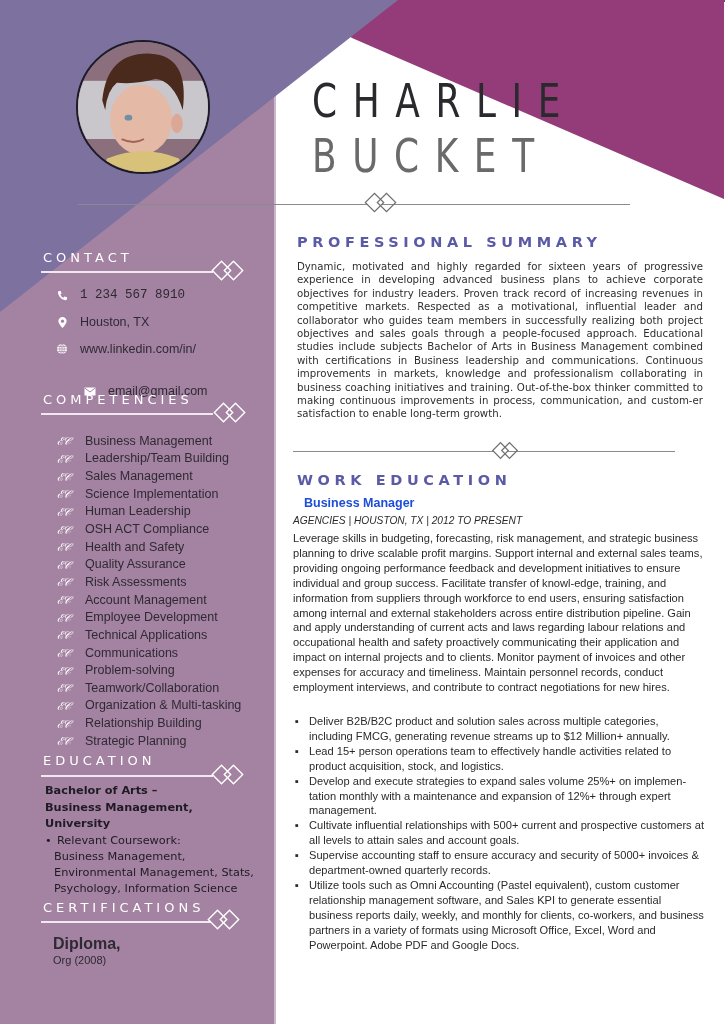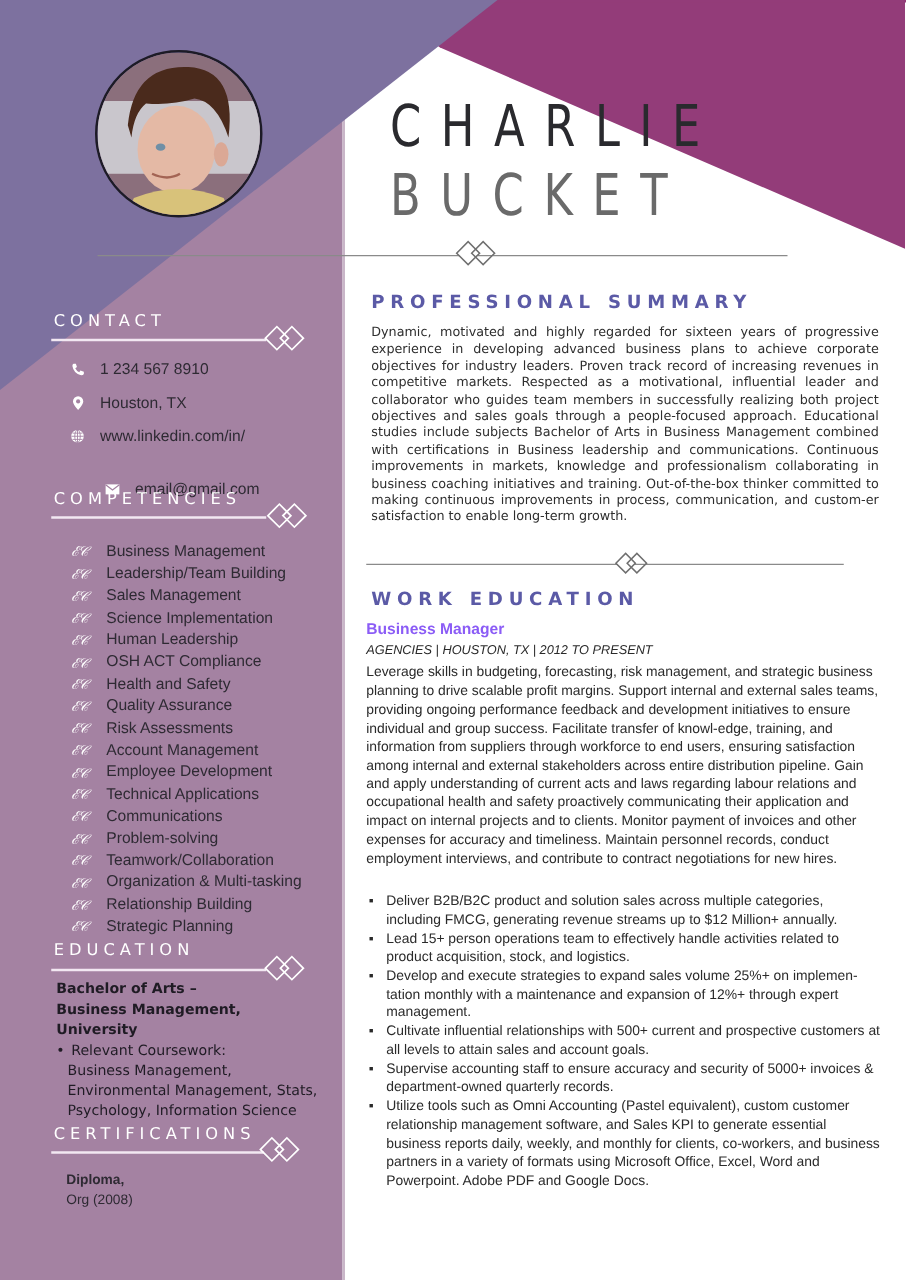--- a/index.html
+++ b/index.html
@@ -27,27 +27,27 @@
   .comp-list .glyph { width:22px; margin-right:6px; color:#ffffff; font-family:"DejaVu Serif", serif; font-style:italic; font-size:11px; letter-spacing:-1px; }
 
   .edu { position:absolute; left:45px; top:783px; z-index:3; font-family:"DejaVu Sans", sans-serif; color:#1f1b24; width:225px; }
   .edu .deg { font-size:11.3px; font-weight:bold; line-height:16.5px; }
   .edu .cw { font-size:11.3px; line-height:16px; margin-top:0px; }
   .edu .cw .bullet-line { display:flex; }
   .edu .cw .bullet-line span.b { width:12px; }
   .edu .cw .detail { padding-left:9px; }
 
   .cert { position:absolute; left:53px; top:936px; z-index:3; color:#2e2a33; }
-  .cert .t { font-size:11px; font-weight:bold; line-height:16px; }
+  .cert .t { font-size:16px; font-weight:bold; line-height:16px; }
   .cert .o { font-size:11px; line-height:16px; }
 
   .sec-title { position:absolute; left:297px; font-family:"DejaVu Sans", sans-serif; font-weight:bold; font-size:14.5px; letter-spacing:4.6px; color:#5b5aa6; z-index:3; }
   .summary { position:absolute; left:297px; top:260px; width:406px; font-family:"DejaVu Sans", sans-serif; font-size:10.2px; line-height:13.4px; color:#2e2e2e; text-align:justify; z-index:3; }
 
-  .job-title { position:absolute; left:293px; top:496px; font-weight:bold; font-size:12.5px; color:#8b5cf6; z-index:3; }
+  .job-title { position:absolute; left:304px; top:496px; font-weight:bold; font-size:12.5px; color:#1d4ed8; z-index:3; }
   .job-meta { position:absolute; left:293px; top:515px; font-style:italic; font-size:10.2px; color:#2a2a2a; z-index:3; }
   .job-desc { position:absolute; left:293px; top:531px; width:412px; font-size:11.1px; line-height:14.9px; color:#2a2a2a; z-index:3; }
   .bullets { position:absolute; left:293px; top:714px; width:412px; font-size:11.1px; line-height:14.9px; color:#2a2a2a; margin:0; padding:0; list-style:none; z-index:3; }
   .bullets li { display:flex; margin-bottom:0px; }
   .bullets li .b { width:14px; flex:none; padding-left:2px; }
   .bullets li .t { flex:1; }
 </style>
 </head>
 <body>
 
@@ -81,21 +81,21 @@
   <rect x="18" y="5" width="13" height="13" transform="rotate(45 24.5 11.5)" fill="none" stroke="#6f6f6f" stroke-width="1.2"></rect>
 </svg>
 
 <div class="side-head" style="top:250px;">CONTACT</div>
 <div class="side-rule" style="top:271px; width:172px;"></div>
 <svg class="diamonds" style="left:208px; top:257px;" width="46" height="30" viewBox="0 0 46 30">
   <rect x="7" y="7" width="13" height="13" transform="rotate(45 13.5 13.5)" fill="none" stroke="#ffffff" stroke-width="1.4"></rect>
   <rect x="19" y="7" width="13" height="13" transform="rotate(45 25.5 13.5)" fill="none" stroke="#ffffff" stroke-width="1.4"></rect>
 </svg>
 
-<div class="contact-item" style="top:288px;">
+<div class="contact-item" style="top:288px;font-family:Liberation Mono, monospace;">
   <span class="ic">
     <svg width="11" height="11" viewBox="0 0 12 12">
         <path d="M2 1 L4 1 L5 4 L3.5 5 Q5 8 7 8.5 L8 7 L11 8 L11 10 Q10 11.5 8 11 Q2 9 1 3 Q1 1.5 2 1 Z" fill="#ffffff"></path>
       </svg>
   </span>
   <span class="txt">1 234 567 8910</span>
 </div>
 <div class="contact-item" style="top:315px;">
   <span class="ic">
     <svg width="11" height="13" viewBox="0 0 12 14">

